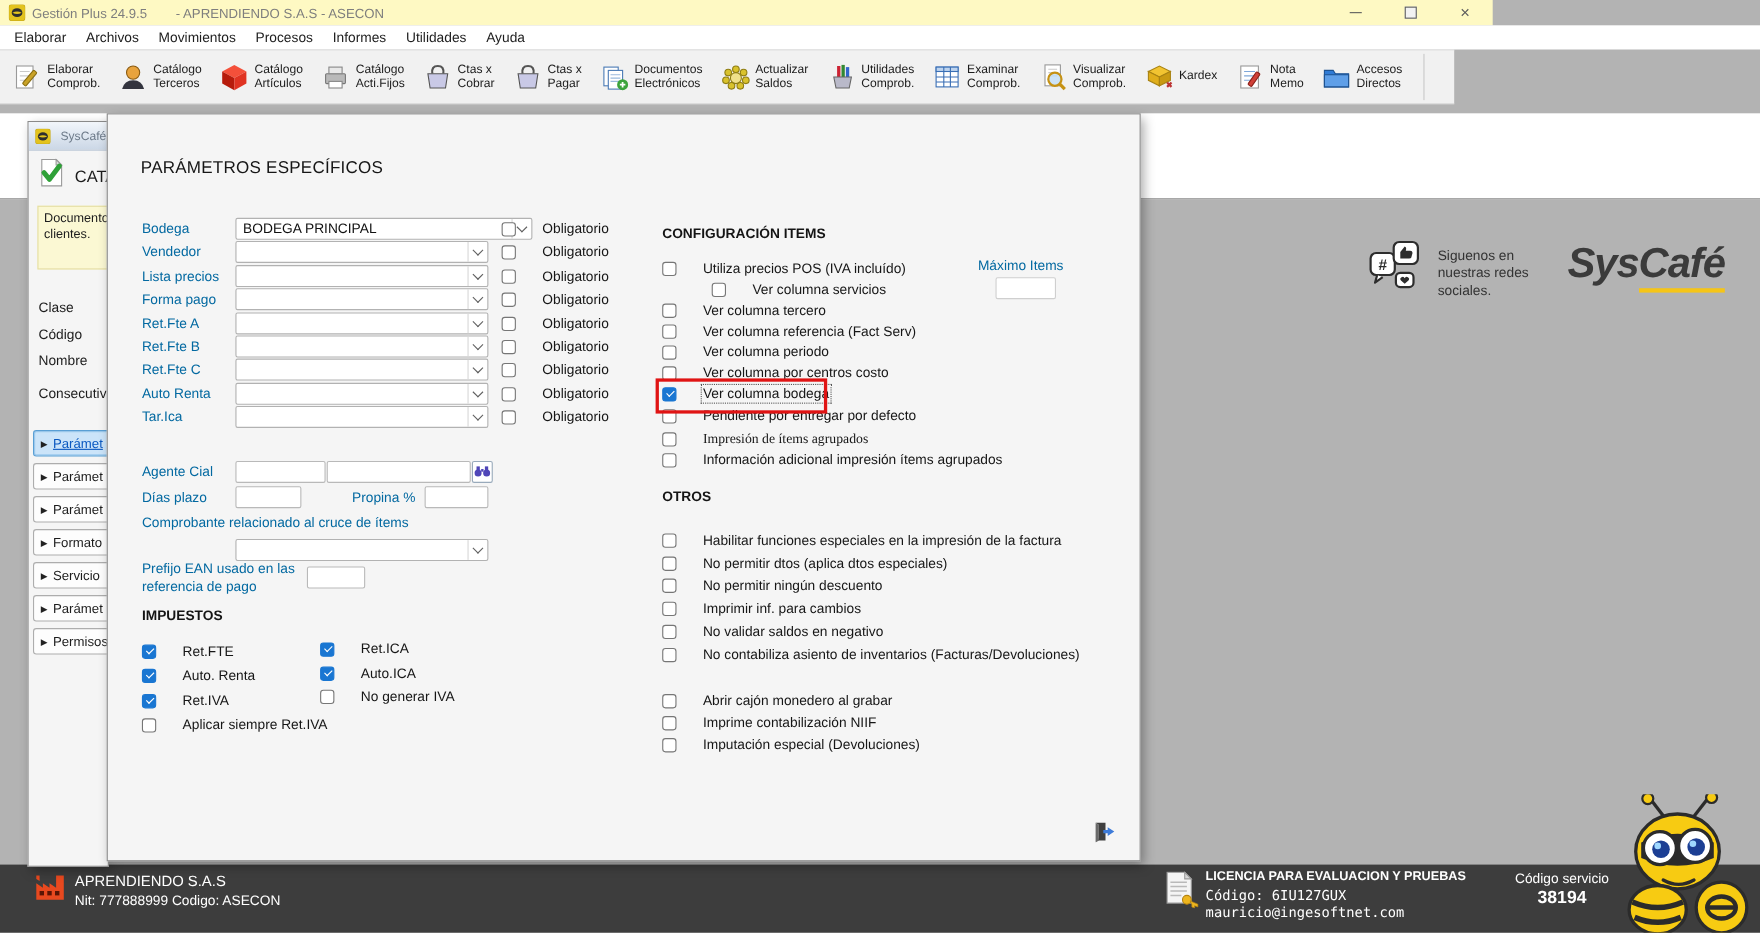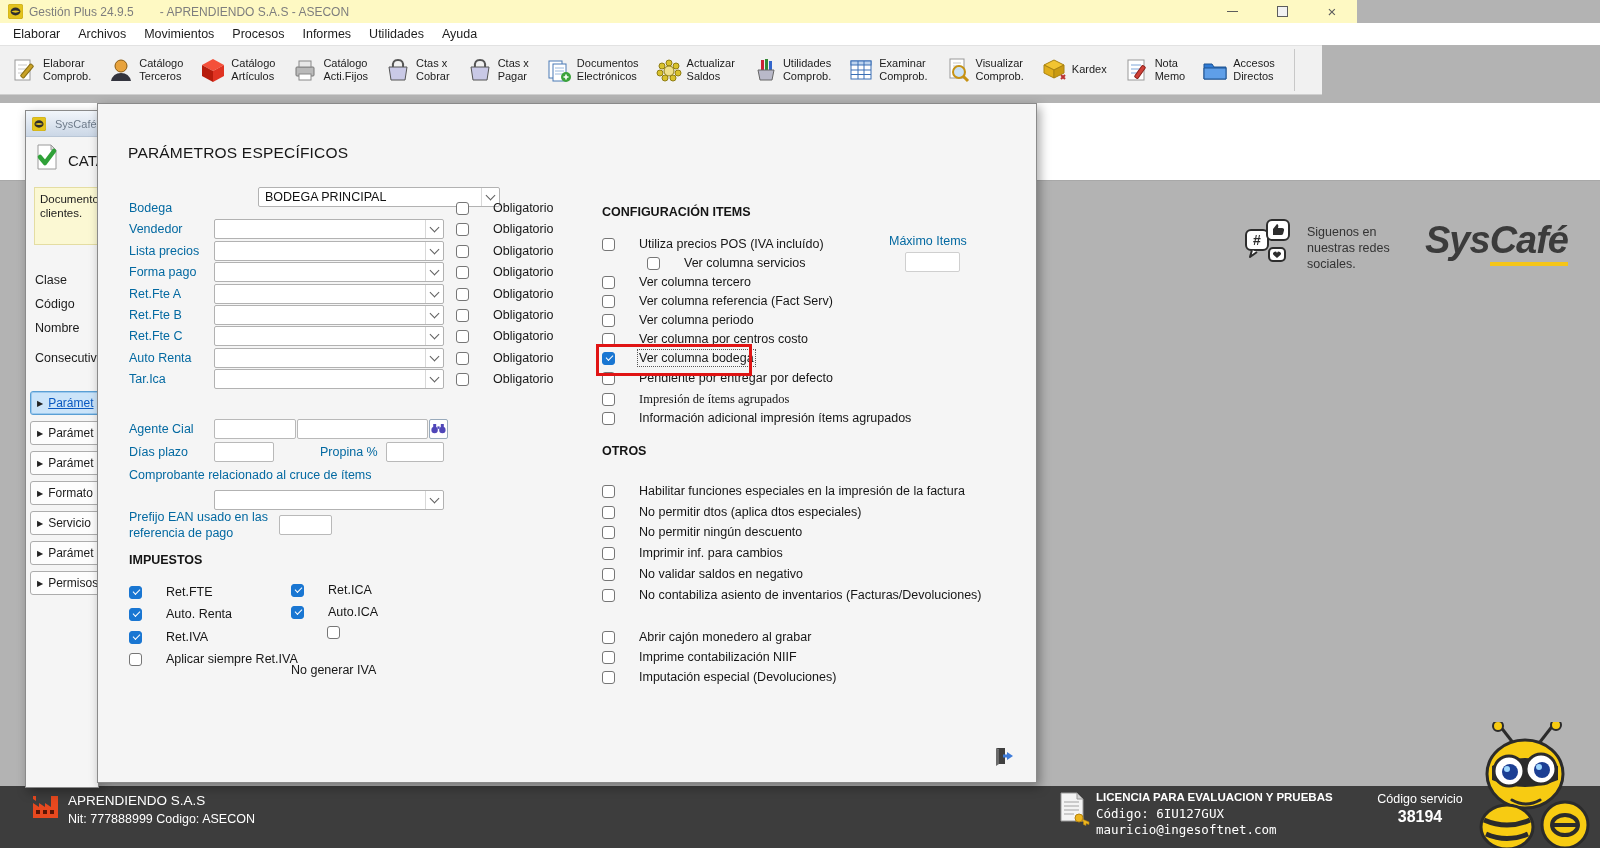--- a/index.html
+++ b/index.html
@@ -381,21 +381,21 @@
           <span class="lbl">Permisos</span>
         </div>
       </div>
   </div>
 
   <div id="main-dialog" class="abs dlg">
     <div id="md-heading" class="abs">PARÁMETROS ESPECÍFICOS</div>
 
     <div id="md-form">
         <div class="abs frm-label" style="left: 31px; top: 97px;">Bodega</div>
-        <div class="abs combo" style="left: 116px; top: 83px; width: 242px; margin-left: 44px;">
+        <div class="abs combo" style="left: 116px; top: 94px; width: 270px;">
           <span class="val">BODEGA PRINCIPAL</span>
           <span class="dd">
             <span class="chev"></span>
           </span>
         </div>
         <label class="cbrow abs" style="left: 358px; top: 97px;">
           <span class="cb"></span>
           <span class="cbl">Obligatorio</span>
         </label>
         <div class="abs frm-label" style="left: 31px; top: 118px;">Vendedor</div>
@@ -541,21 +541,21 @@
       </div>
     <div id="impuestos-col2">
         <label class="cbrow abs" style="left: 193px; top: 479px;">
           <span class="cb on"></span>
           <span class="cbl">Ret.ICA</span>
         </label>
         <label class="cbrow abs" style="left: 193px; top: 501px;">
           <span class="cb on"></span>
           <span class="cbl">Auto.ICA</span>
         </label>
-        <label class="cbrow abs" style="left: 193px; top: 522px; flex-direction: column;">
+        <label class="cbrow abs" style="left: 193px; top: 522px;">
           <span class="cb"></span>
           <span class="cbl">No generar IVA</span>
         </label>
       </div>
 
     <div class="abs sect" style="left:504px;top:101px">CONFIGURACIÓN ITEMS</div>
     <div class="abs frm-label" style="left:791px;top:130px">Máximo Items</div>
     <div class="abs tfield" style="left:807px;top:148px;width:55px;border-color:#CFCFCF"></div>
     <div id="config-items">
         <label class="cbrow abs" style="left: 504px; top: 133px;">

